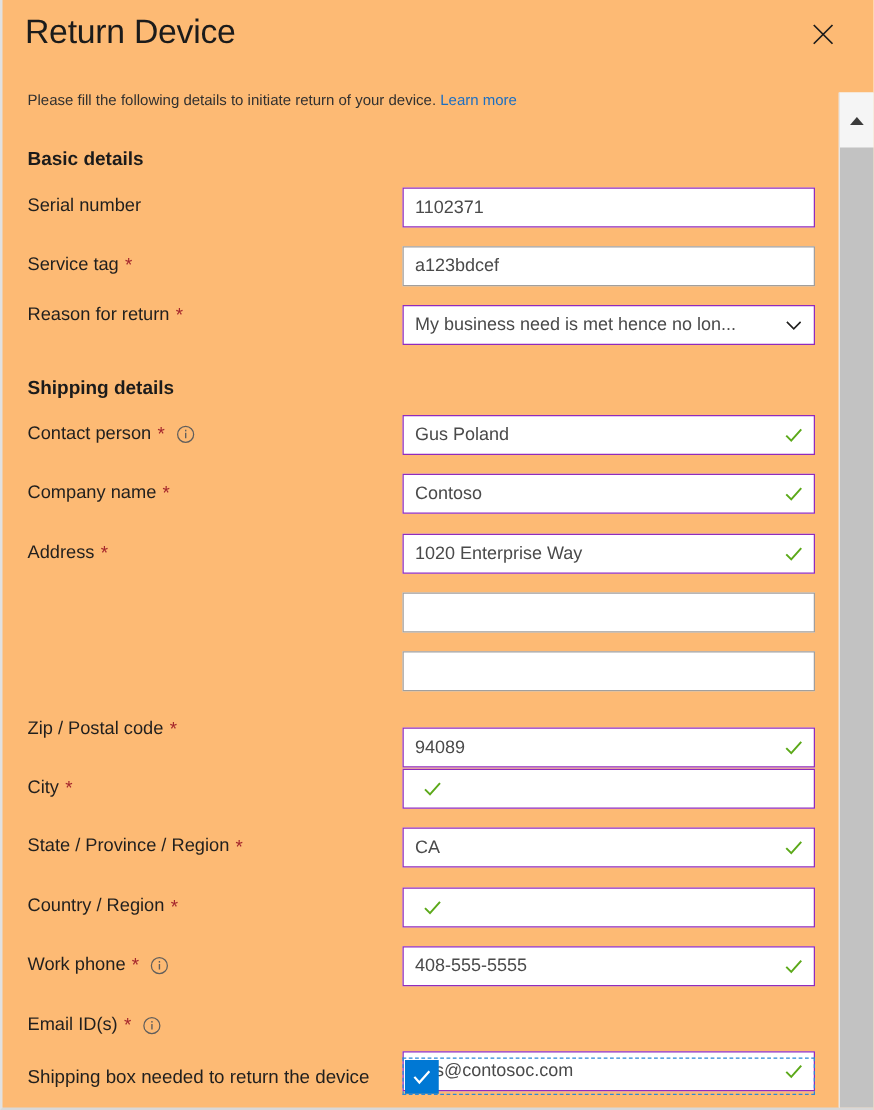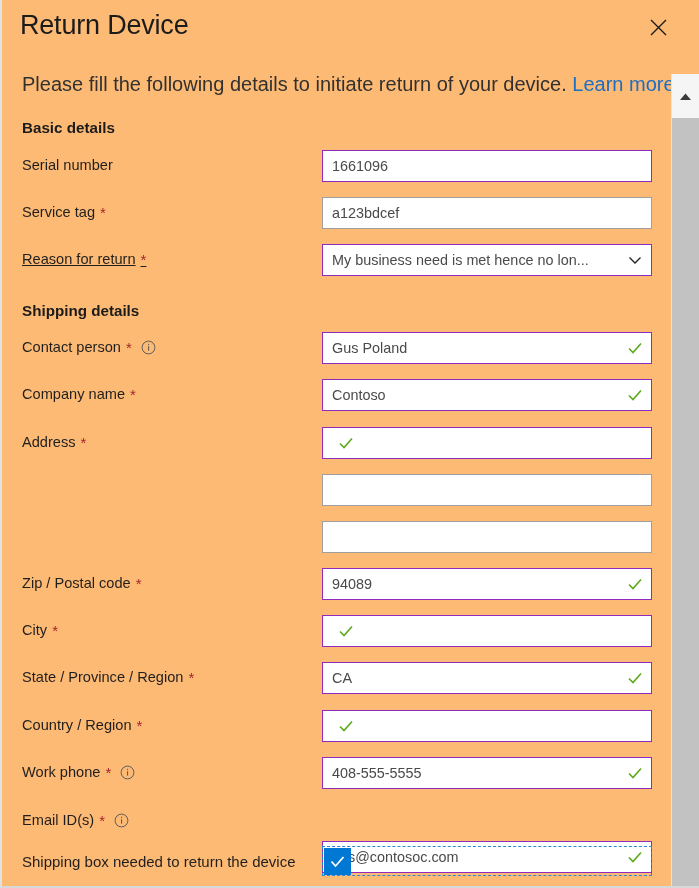--- a/index.html
+++ b/index.html
@@ -46,21 +46,21 @@
     cursor: pointer;
     background: transparent;
     border: none;
   }
   #close-button svg { display: block; }
 
   
   #intro {
     position: absolute;
     left: 20px; top: 73px;
-    font-size: 20px;
+    font-size: 12px;
     color: #323130;
     white-space: nowrap;
   }
   #intro-link {
     color: #1b6ec2;
     text-decoration: none;
     cursor: pointer;
   }
 
   
@@ -228,36 +228,36 @@
 
   <div id="form-body">
 
     <div class="section-heading" style="top:9px;">Basic details</div>
 
     <div class="row" style="top:40px;">
       <div class="field-label" style="top:7px;">
         <span>Serial number</span>
       </div>
       <div class="control accent" style="top:0px;">
-        <span class="value">1661096</span>
+        <span class="value">1102371</span>
       </div>
     </div>
 
     <div class="row" style="top:87px;">
       <div class="field-label" style="top:7px;">
         <span>Service tag</span>
         <span class="req-star">*</span>
       </div>
       <div class="control" style="top:0px;">
         <span class="value">a123bdcef</span>
       </div>
     </div>
 
     <div class="row" style="top:134px;">
-      <div class="field-label" style="top:7px;text-decoration:underline;">
+      <div class="field-label" style="top:0;">
         <span>Reason for return</span>
         <span class="req-star">*</span>
       </div>
       <div class="control accent" style="top:0px;">
         <span class="value">My business need is met hence no lon...</span>
         <span class="chevron">
           <svg width="16" height="16" viewBox="0 0 16 16">
             <path d="M2.5 5.5 L8 11 L13.5 5.5" stroke="#201f1e" stroke-width="1.3" fill="none"></path>
           </svg>
         </span>
@@ -302,20 +302,21 @@
         </span>
       </div>
     </div>
 
     <div class="row" style="top:317px;">
       <div class="field-label" style="top:7px;">
         <span>Address</span>
         <span class="req-star">*</span>
       </div>
       <div class="control accent" style="top:0px;">
+        <span class="value">1020 Enterprise Way</span>
         <span class="check-mark">
           <svg width="16" height="16" viewBox="0 0 16 16">
             <path d="M2 8.5 L6 12.5 L14 3.5" stroke="#5ca91a" stroke-width="1.6" fill="none"></path>
           </svg>
         </span>
       </div>
     </div>
 
     <div class="row" style="top:364px;">
       <div class="control" style="top:0px;">
@@ -327,21 +328,21 @@
       <div class="control" style="top:0px;">
         <span class="value empty"></span>
       </div>
     </div>
 
     <div class="row" style="top:458px;">
       <div class="field-label" style="top:7px;">
         <span>Zip / Postal code</span>
         <span class="req-star">*</span>
       </div>
-      <div class="control accent" style="top:0px;gap:47px;">
+      <div class="control accent" style="top:14px;gap:47px;">
         <span class="value">94089</span>
         <span class="check-mark">
           <svg width="16" height="16" viewBox="0 0 16 16">
             <path d="M2 8.5 L6 12.5 L14 3.5" stroke="#5ca91a" stroke-width="1.6" fill="none"></path>
           </svg>
         </span>
       </div>
     </div>
 
     <div class="row" style="top:505px;">

